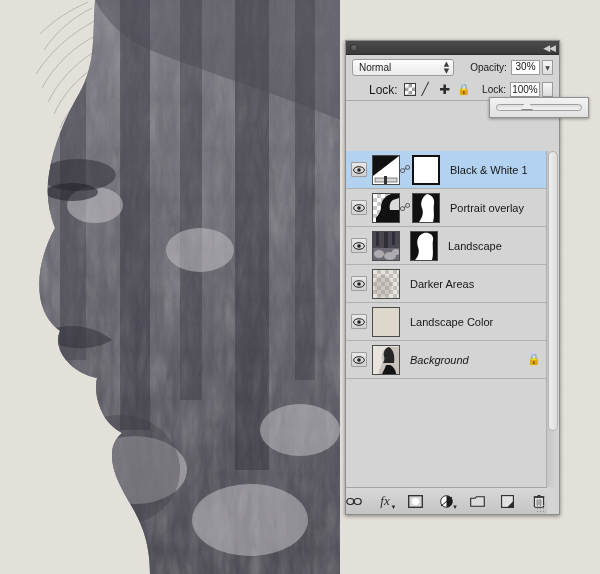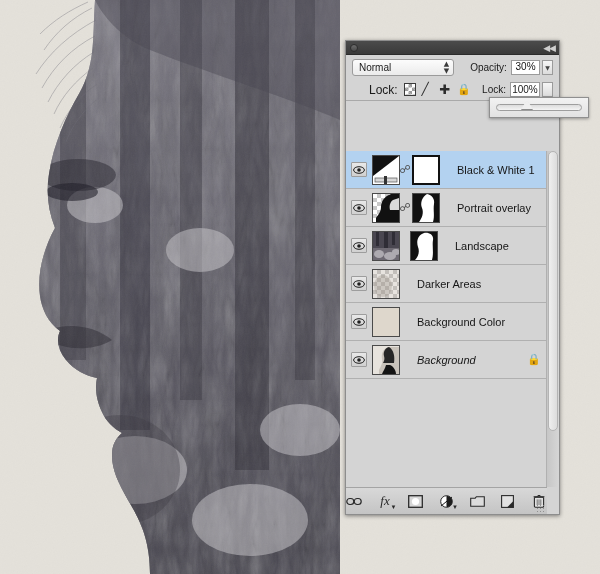--- a/index.html
+++ b/index.html
@@ -154,21 +154,21 @@
   .eye-box.off{background:linear-gradient(to bottom,#e2e2e2,#d2d2d2);}
   .thumbs{display:flex;align-items:center;}
   .thumb{
     width:28px;height:30px;border:1px solid #4a4a4a;box-sizing:border-box;
     background:#fff;position:relative;overflow:hidden;
   }
   .thumb.mask{margin-left:10px;}
   .link-ico{width:10px;display:flex;align-items:center;justify-content:center;
     font-size:11px;color:#4a4a4a;margin:0 0px;}
   .layer-name{
-    margin-left:17px;font-size:11px;color:#161616;white-space:nowrap;
+    margin-left:10px;font-size:11px;color:#161616;white-space:nowrap;
     font-family:"Liberation Sans",sans-serif;
   }
   .layer-name.italic{font-style:italic;}
   .lock-badge{position:absolute;right:18px;font-size:11px;color:#2c2c2c;}
 
   .checker{
     background-image:
       linear-gradient(45deg,#c8c8c8 25%,transparent 25%,transparent 75%,#c8c8c8 75%),
       linear-gradient(45deg,#c8c8c8 25%,transparent 25%,transparent 75%,#c8c8c8 75%);
     background-size:8px 8px;background-position:0 0,4px 4px;background-color:#fff;
@@ -466,21 +466,21 @@
         <div class="eye-box">
           <svg width="12" height="8" viewBox="0 0 12 8">
               <ellipse cx="6" cy="4" rx="5.4" ry="3.3" fill="none" stroke="#1f1f1f" stroke-width="1"></ellipse>
               <circle cx="6" cy="4" r="1.8" fill="#1f1f1f"></circle>
             </svg>
         </div>
       </div>
       <div class="thumbs">
         <div class="thumb" style="background:#ded7cc;"></div>
       </div>
-      <span class="layer-name">Background Color</span>
+      <span class="layer-name">Landscape Color</span>
     </div>
 
     <div class="layer-row">
       <div class="eye-cell">
         <div class="eye-box">
           <svg width="12" height="8" viewBox="0 0 12 8">
               <ellipse cx="6" cy="4" rx="5.4" ry="3.3" fill="none" stroke="#1f1f1f" stroke-width="1"></ellipse>
               <circle cx="6" cy="4" r="1.8" fill="#1f1f1f"></circle>
             </svg>
         </div>

